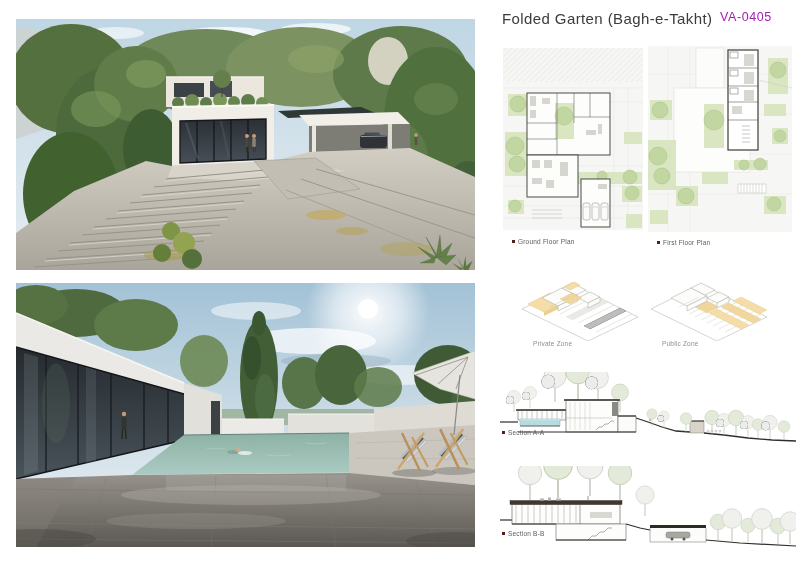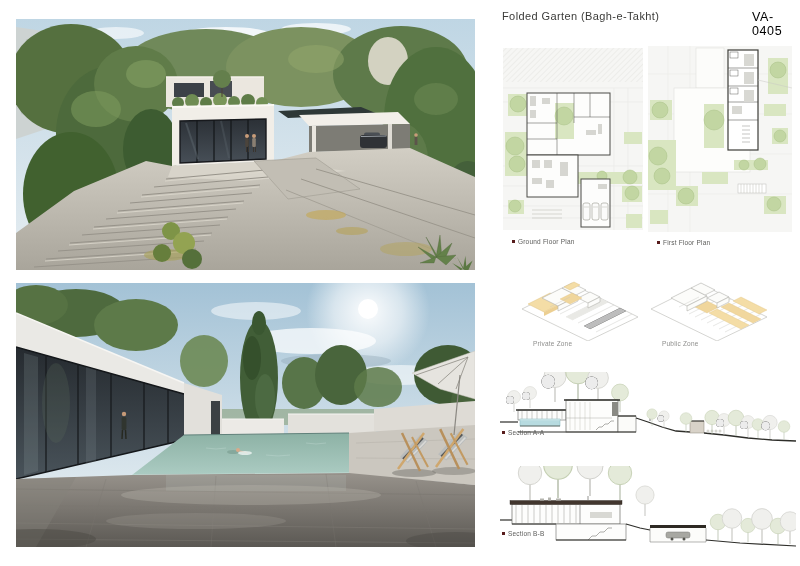--- a/index.html
+++ b/index.html
@@ -3,25 +3,25 @@
 <meta charset="utf-8">
 <style>
   html,body{margin:0;padding:0;background:#e8e8e8;}
   .board{
     position:relative;width:800px;height:566px;background:#ffffff;
     font-family:"Liberation Sans", sans-serif;overflow:hidden;margin:0 auto;
   }
   .panel{position:absolute;}
   .panel svg{display:block;width:100%;height:100%;}
   .board-title{
-    position:absolute;left:502px;top:10px;font-size:11px;color:#3b3b39;
+    position:absolute;left:502px;top:10px;font-size:15px;color:#3b3b39;
     letter-spacing:.4px;font-weight:400;margin:0;
   }
   .board-code{
-    position:absolute;left:752px;top:10px;font-size:12.5px;color:#000000;
+    position:absolute;left:720px;top:10px;font-size:12.5px;color:#a21caf;
     letter-spacing:.6px;
   }
   .caption{
     position:absolute;display:flex;align-items:center;gap:3px;
     font-size:6.5px;color:#5c5c5a;letter-spacing:.2px;white-space:nowrap;
   }
   .caption .bullet{
     width:3px;height:3px;background:#571c1c;display:inline-block;flex:none;
   }
   .caption.zone{color:#8e8e8c;}

